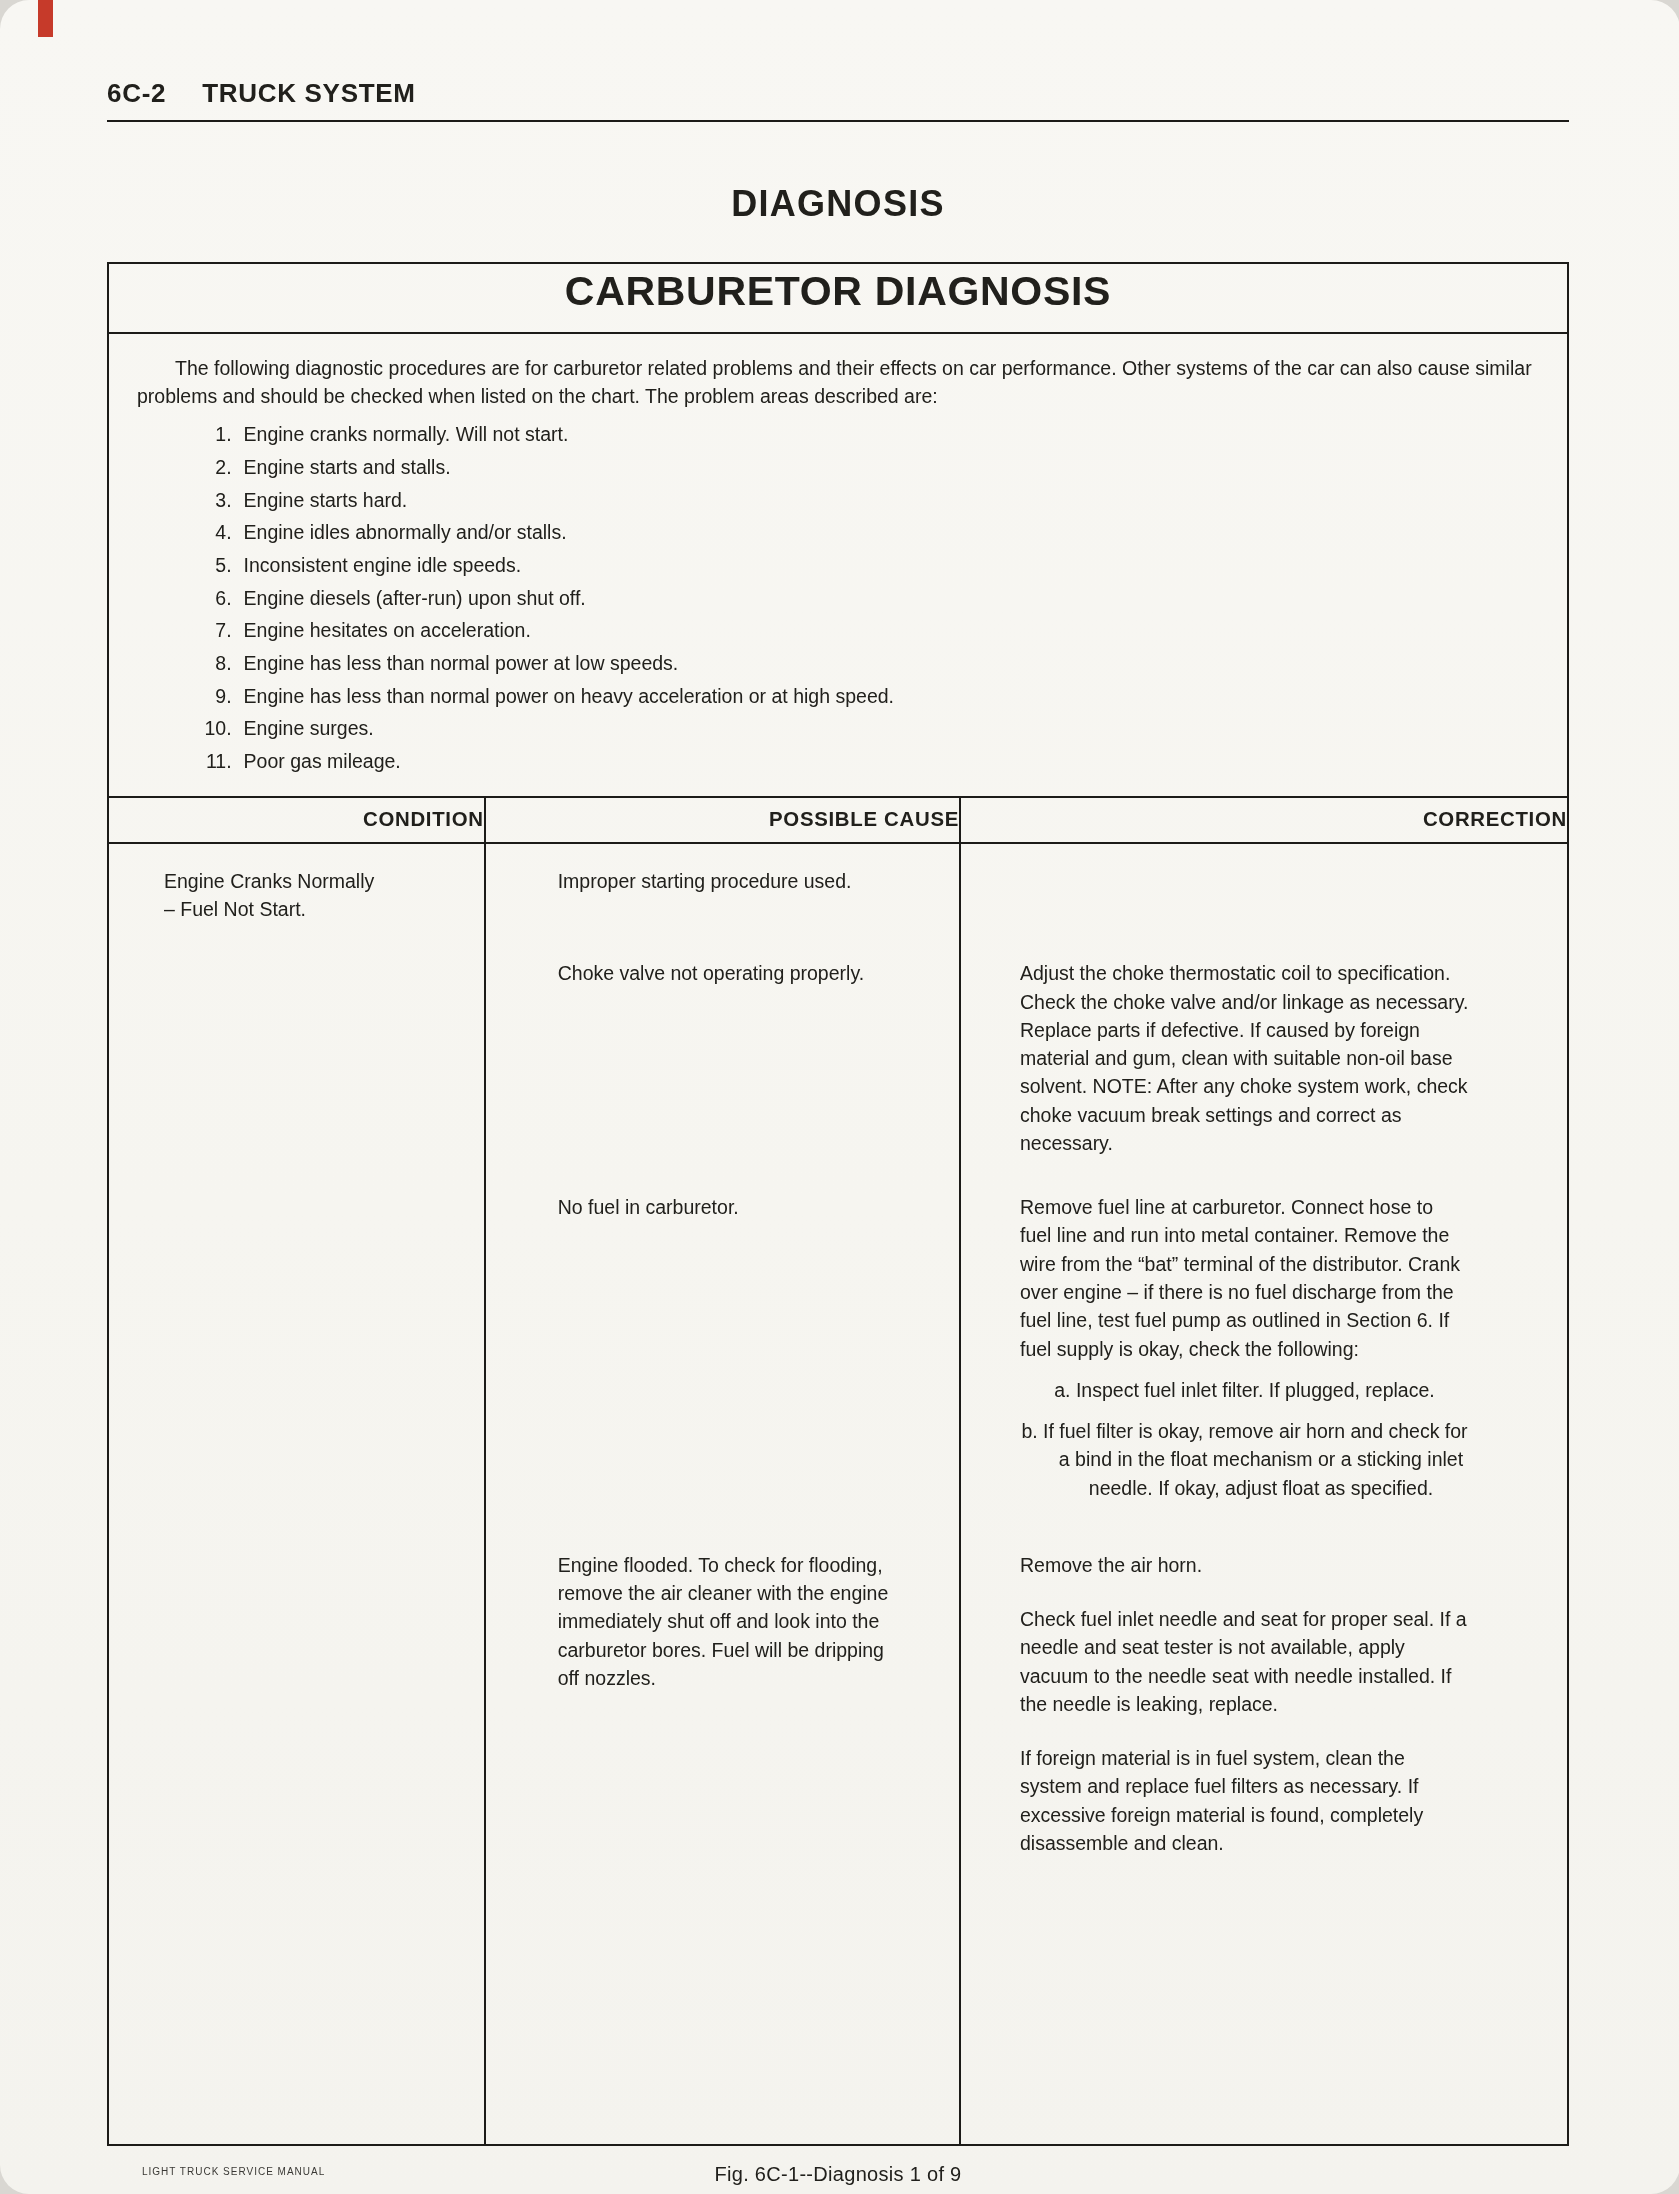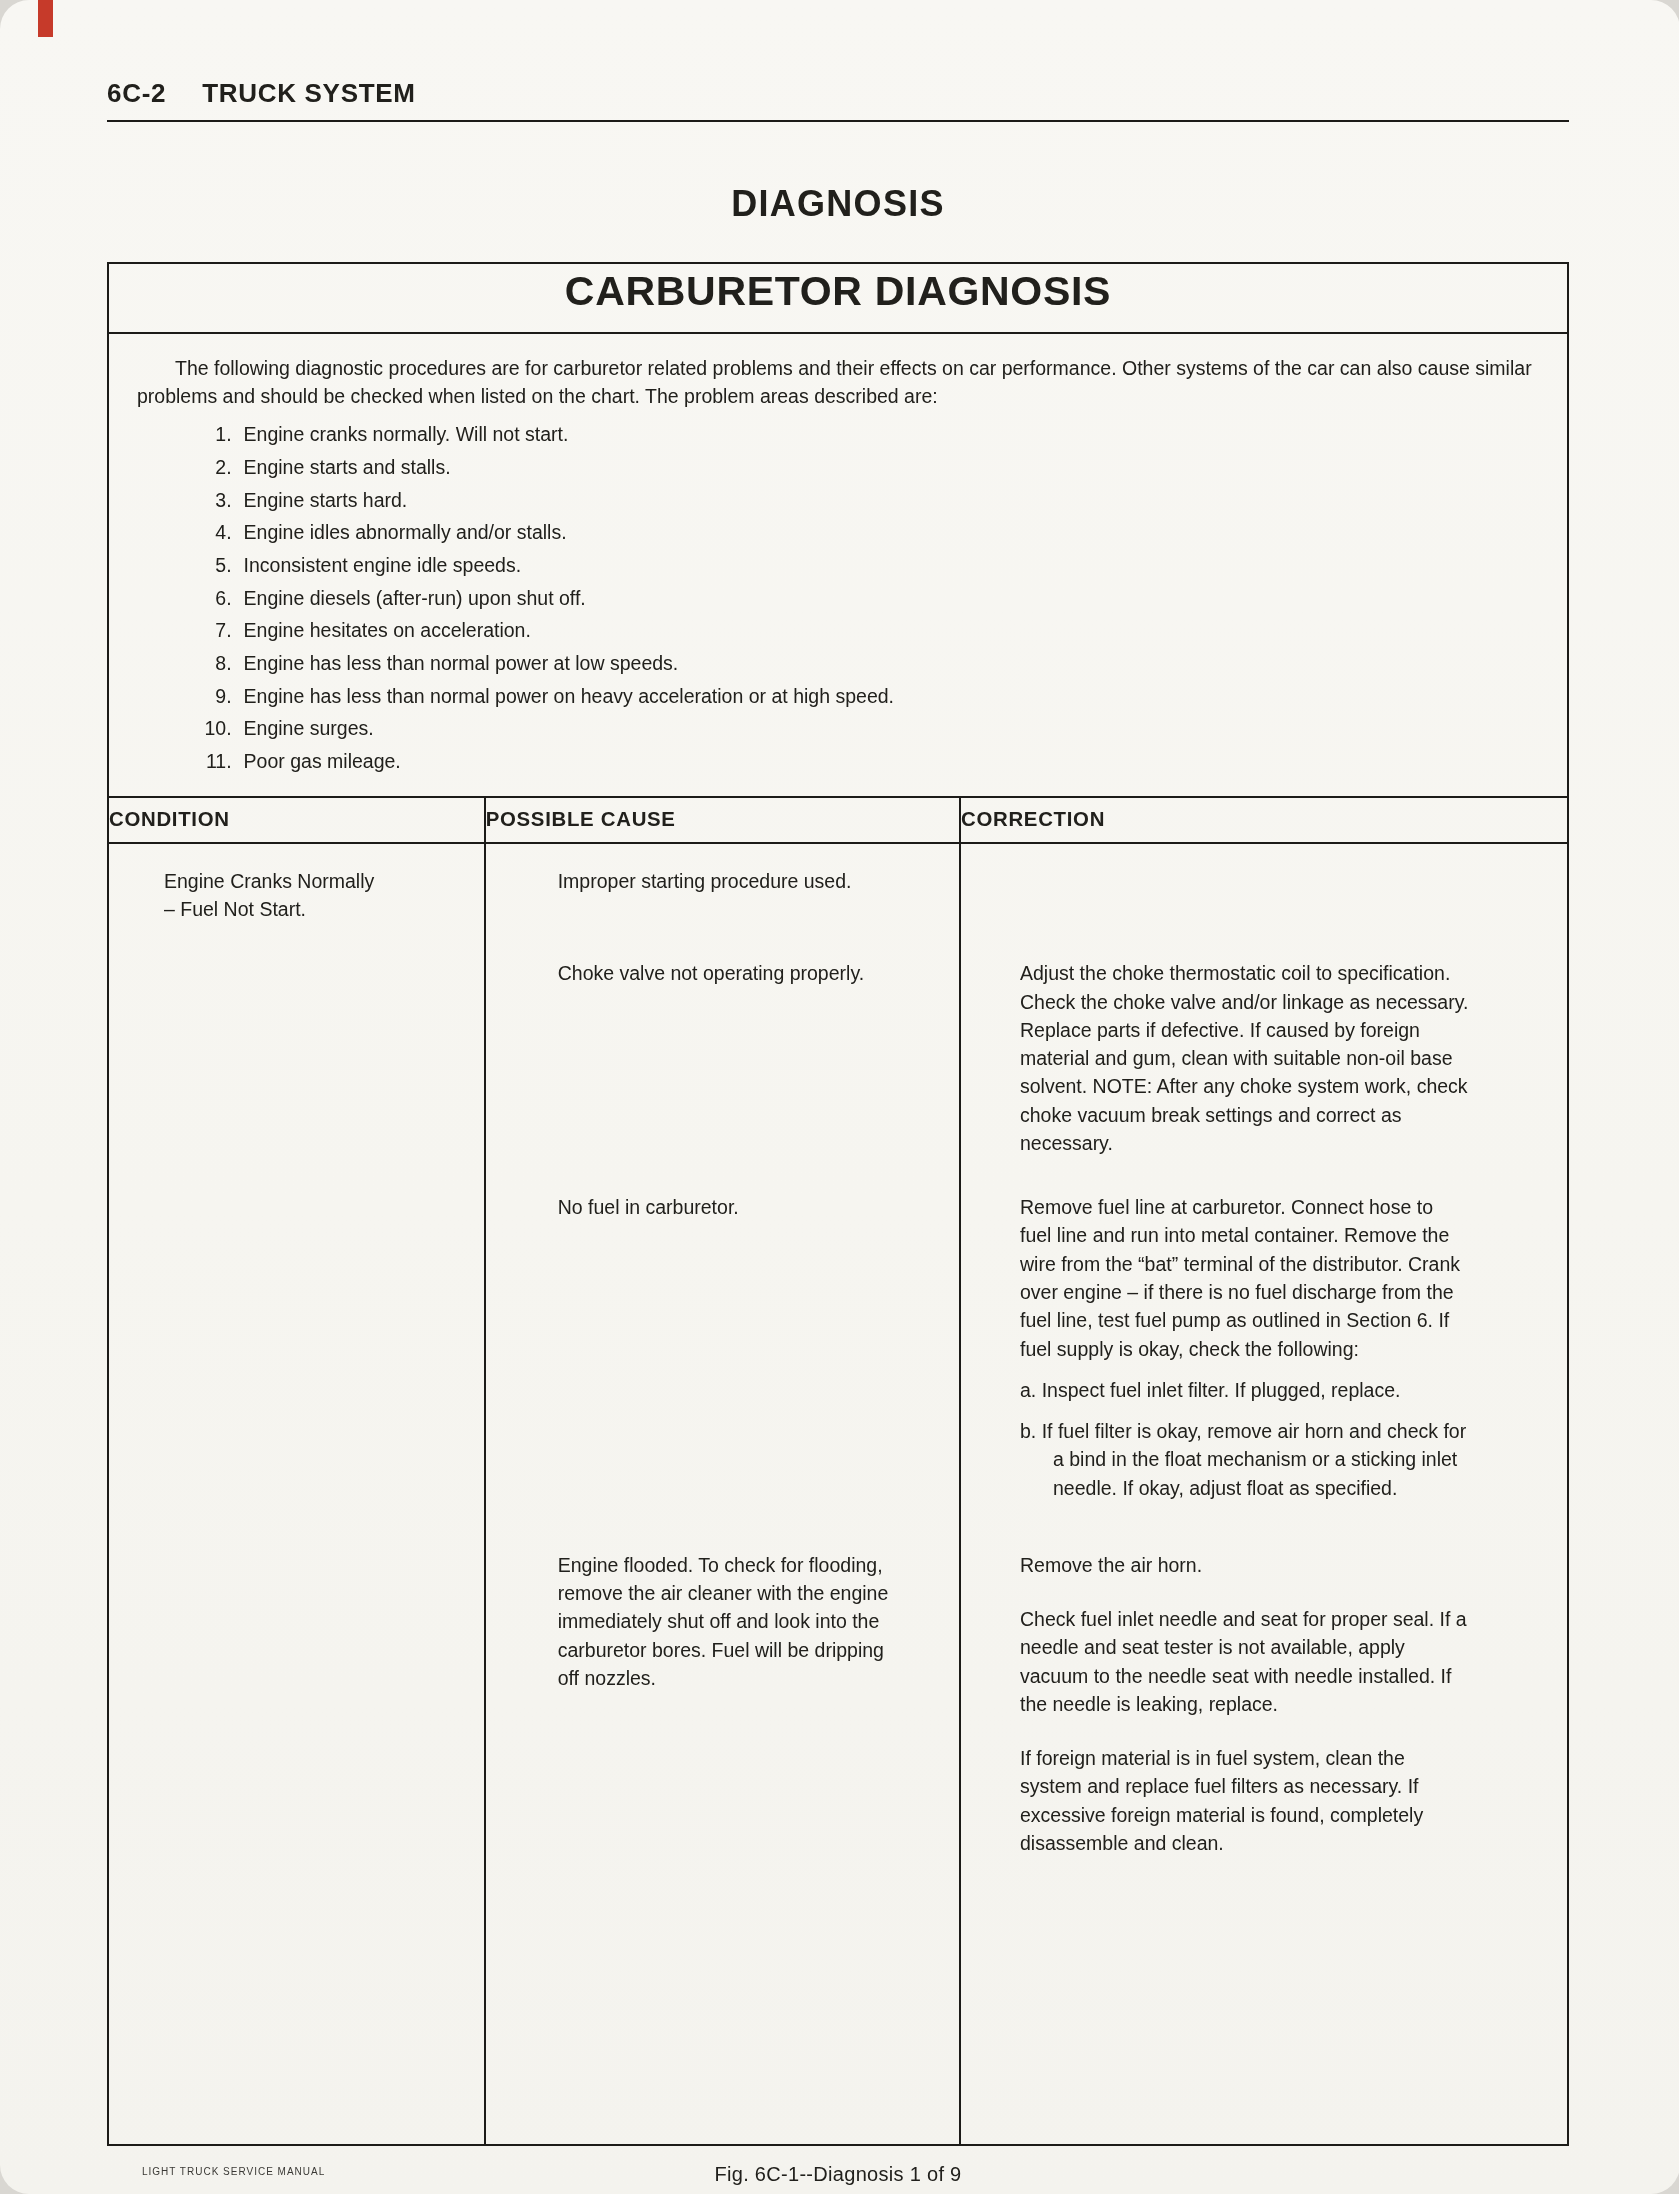--- a/index.html
+++ b/index.html
@@ -41,21 +41,21 @@
 
   .problem-list { margin:10.6px 0 18.5px 0; padding-left:100px; }
   .problem-list li { margin-bottom:4.6px; padding-left:6.6px; }
 
   .diag-table { border-top:2.6px solid #1c1b18; }
   .thead {
     display:grid; grid-template-columns:25.7% 32.6% 41.7%;
     border-bottom:2.6px solid #1c1b18;
   }
   .th {
-    text-align:left; font-weight:700; font-size:20.4px;
+    text-align:right; font-weight:700; font-size:20.4px;
     letter-spacing:0.7px; padding:10px 0 11.2px;
   }
   .thead .th + .th { border-left:2px solid #1c1b18; }
 
   .tbody { position:relative; min-height:1277px; padding-top:22.4px; }
   .vline { position:absolute; top:0; bottom:0; width:2px; background:#1c1b18; }
   .vline-1 { left:25.7%; }
   .vline-2 { left:58.3%; }
 
   .trow {
@@ -63,21 +63,21 @@
     align-items:start; margin-bottom:36px;
     font-size:19.5px; line-height:1.45;
   }
   .td { box-sizing:border-box; }
   .td-cond { padding:0 20px 0 55px; }
   .td-cause { padding:0 58px 0 74px; }
   .td-corr { padding:0 98px 0 61px; }
   .td-corr p { margin:0 0 26px 0; }
   .td-corr p:last-child { margin-bottom:0; }
   .td-corr p.tight { margin-bottom:13px; }
-  .td-corr p.sub { padding-left:33px; text-indent:-33px; margin-bottom:13px; }
+  .td-corr p.sub { padding-left:33px; text-indent:-33px; margin-bottom:13px;text-align:center; }
 
   .caption { text-align:center; font-size:20px; margin-top:17px; letter-spacing:0.3px; }
 
   .footer {
     position:absolute; left:142px; bottom:17px;
     font-size:10px; letter-spacing:1px; color:#3a3935;
   }
 </style>
 </head>
 <body>

